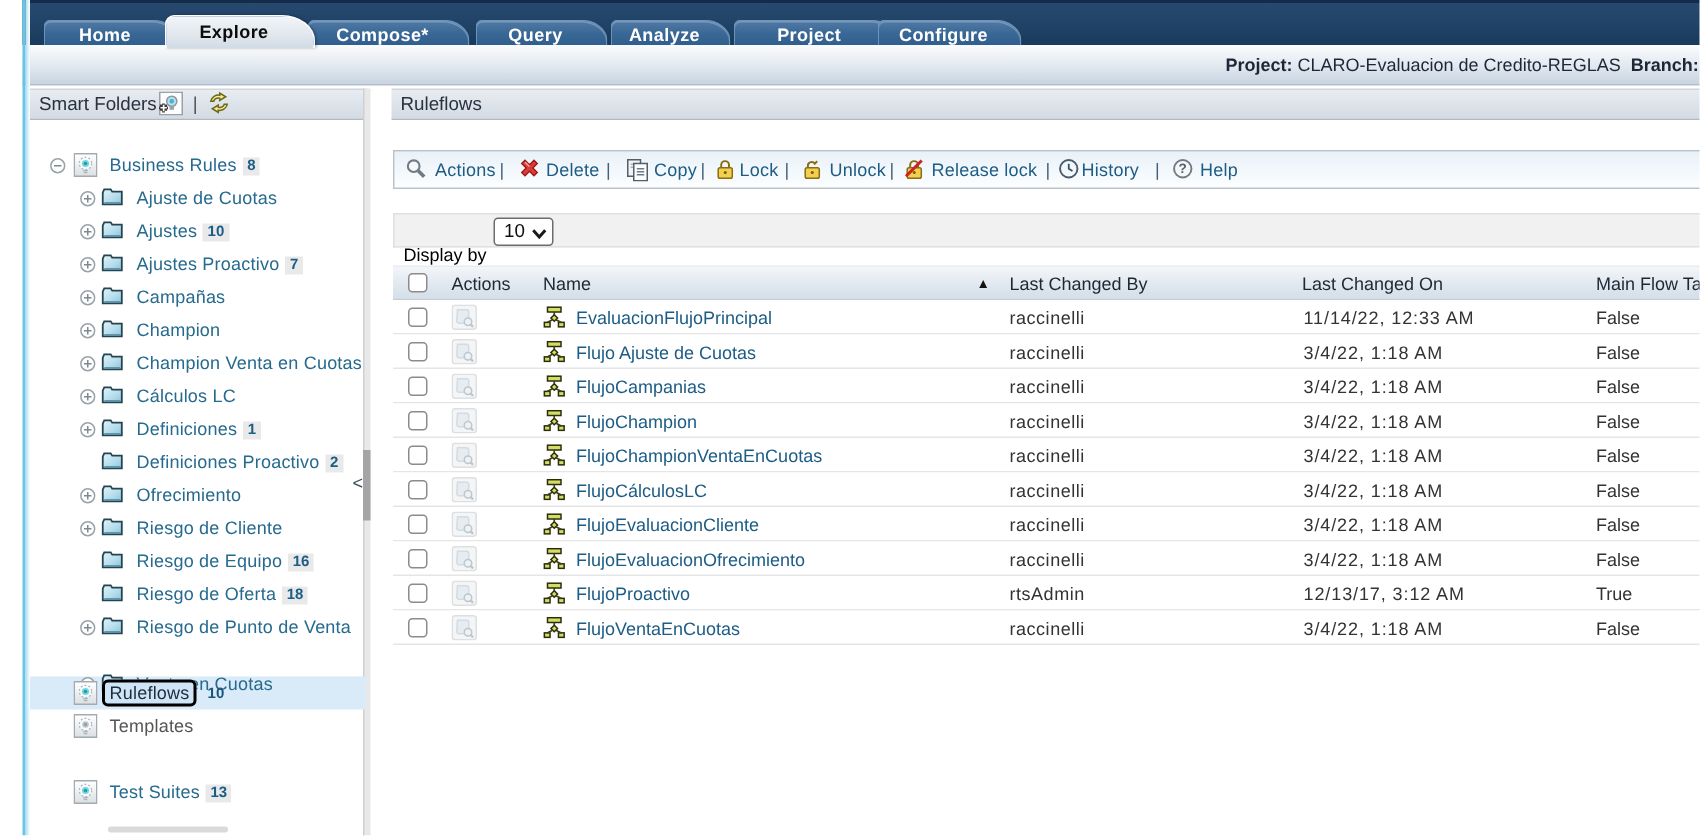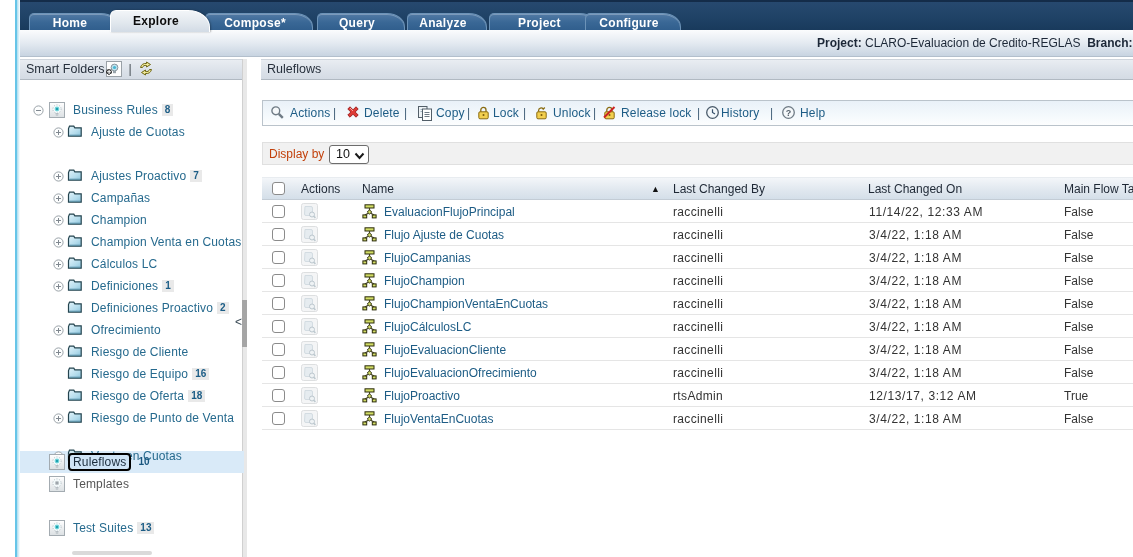--- a/index.html
+++ b/index.html
@@ -33,21 +33,21 @@
 #selrow { position:absolute; left:4px; top:451px; width:225px; height:22px; background:#d9eaf8; }
 .selbox { border:2px solid #000; border-radius:4px; padding:0 3px; background:#cfe4f6; color:#1b2c3c; }
 
 #mainhead { left:246px; width:887px; padding-left:6px; }
 #sidehead { left:2px; width:228px; padding-left:9px; }
 #toolbar { position:absolute; left:247px; top:100px; width:886px; height:26px; border:1px solid #bac3cb; border-right:none; background:linear-gradient(180deg,#e9f1f8 0%,#f6fafd 70%,#fdfefe 100%); font-size:12px; color:#1d5c85; line-height:24px; white-space:nowrap; }
 #toolbar .it { position:absolute; top:0; letter-spacing:0.15px; }
 #toolbar .sep { position:absolute; top:0; color:#44617a; }
 #toolbar svg { vertical-align:top; }
 #dispband { position:absolute; left:247px; top:142px; width:886px; height:23px; background:#f1f1f1; border:1px solid #e0e0e0; border-right:none; }
-#dispband .dl { position:absolute; left:6px; top:4px; font-size:12px; color:#c2410c; }
+#dispband .dl { position:absolute; left:6px; top:20px; font-size:12px; color:#000000; }
 #sel10 { position:absolute; left:66px; top:2px; width:40px; height:19px; background:#fff; border:1px solid #6d6d6d; border-radius:3px; font-size:12.5px; color:#111; line-height:17px; padding-left:6px; }
 #sel10 svg { position:absolute; right:3px; top:5px; }
 
 #thead { position:absolute; left:247px; top:177px; width:886px; height:23px; background:linear-gradient(180deg,#f3f6f9 0%,#e1e8ef 55%,#d4dfe9 100%); border-top:1px solid #e8ecf0; border-bottom:1px solid #c3ccd5; font-size:12px; color:#1e2835; }
 .hc { position:absolute; top:4px; }
 .row { position:absolute; left:247px; width:886px; height:23px; border-bottom:1px solid #e5e5e5; font-size:12px; color:#333; background:#fff; }
 .cb { position:absolute; left:10px; top:5px; width:13px; height:13px; border:1px solid #8b8b8b; border-radius:3px; background:#fff; }
 .act { position:absolute; left:39px; top:3px; }
 .nmic { position:absolute; left:100px; top:4px; }
 .nm { position:absolute; left:122px; top:5px; color:#1d5c85; white-space:nowrap; }
@@ -124,20 +124,39 @@
               <linearGradient id="gf" x1="0" y1="0" x2="1" y2="1">
                 <stop offset="0" stop-color="#e2f3fa"></stop>
                 <stop offset="0.6" stop-color="#b4dcec"></stop>
                 <stop offset="1" stop-color="#8cc3da"></stop>
               </linearGradient>
             </defs>
             <path d="M1.5 4.5 L1.5 12.2 L14.2 12.2 L14.2 3.8 L7.8 3.8 L6.8 2.2 L2.5 2.2 Z" fill="url(#gf)" stroke="#24444f" stroke-width="1.2"></path>
             <path d="M2.6 11.2 L13.2 11.2" stroke="#5d96ad" stroke-width="1"></path>
           </svg></div>
         <div class="lbl" style="left:74px;">Ajuste de Cuotas</div>
+      </div>
+      <div class="trow" style="top:86px;">
+        <div class="exp" style="left:36px;"><svg width="11" height="11">
+            <circle cx="5.5" cy="5.5" r="4.6" fill="#fdfefe" stroke="#9aa2a8" stroke-width="1"></circle>
+            <line x1="3" y1="5.5" x2="8" y2="5.5" stroke="#808890" stroke-width="1"></line>
+            <line x1="5.5" y1="3" x2="5.5" y2="8" stroke="#808890" stroke-width="1"></line>
+          </svg></div>
+        <div class="ict" style="left:50px;"><svg width="16" height="15">
+            <defs>
+              <linearGradient id="gf" x1="0" y1="0" x2="1" y2="1">
+                <stop offset="0" stop-color="#e2f3fa"></stop>
+                <stop offset="0.6" stop-color="#b4dcec"></stop>
+                <stop offset="1" stop-color="#8cc3da"></stop>
+              </linearGradient>
+            </defs>
+            <path d="M1.5 4.5 L1.5 12.2 L14.2 12.2 L14.2 3.8 L7.8 3.8 L6.8 2.2 L2.5 2.2 Z" fill="url(#gf)" stroke="#24444f" stroke-width="1.2"></path>
+            <path d="M2.6 11.2 L13.2 11.2" stroke="#5d96ad" stroke-width="1"></path>
+          </svg></div>
+        <div class="lbl" style="left:74px;">Ajustes<span class="badge">10</span></div>
       </div>
       <div class="trow" style="top:108px;">
         <div class="exp" style="left:36px;"><svg width="11" height="11">
             <circle cx="5.5" cy="5.5" r="4.6" fill="#fdfefe" stroke="#9aa2a8" stroke-width="1"></circle>
             <line x1="3" y1="5.5" x2="8" y2="5.5" stroke="#808890" stroke-width="1"></line>
             <line x1="5.5" y1="3" x2="5.5" y2="8" stroke="#808890" stroke-width="1"></line>
           </svg></div>
         <div class="ict" style="left:50px;"><svg width="16" height="15">
             <defs>
               <linearGradient id="gf" x1="0" y1="0" x2="1" y2="1">

